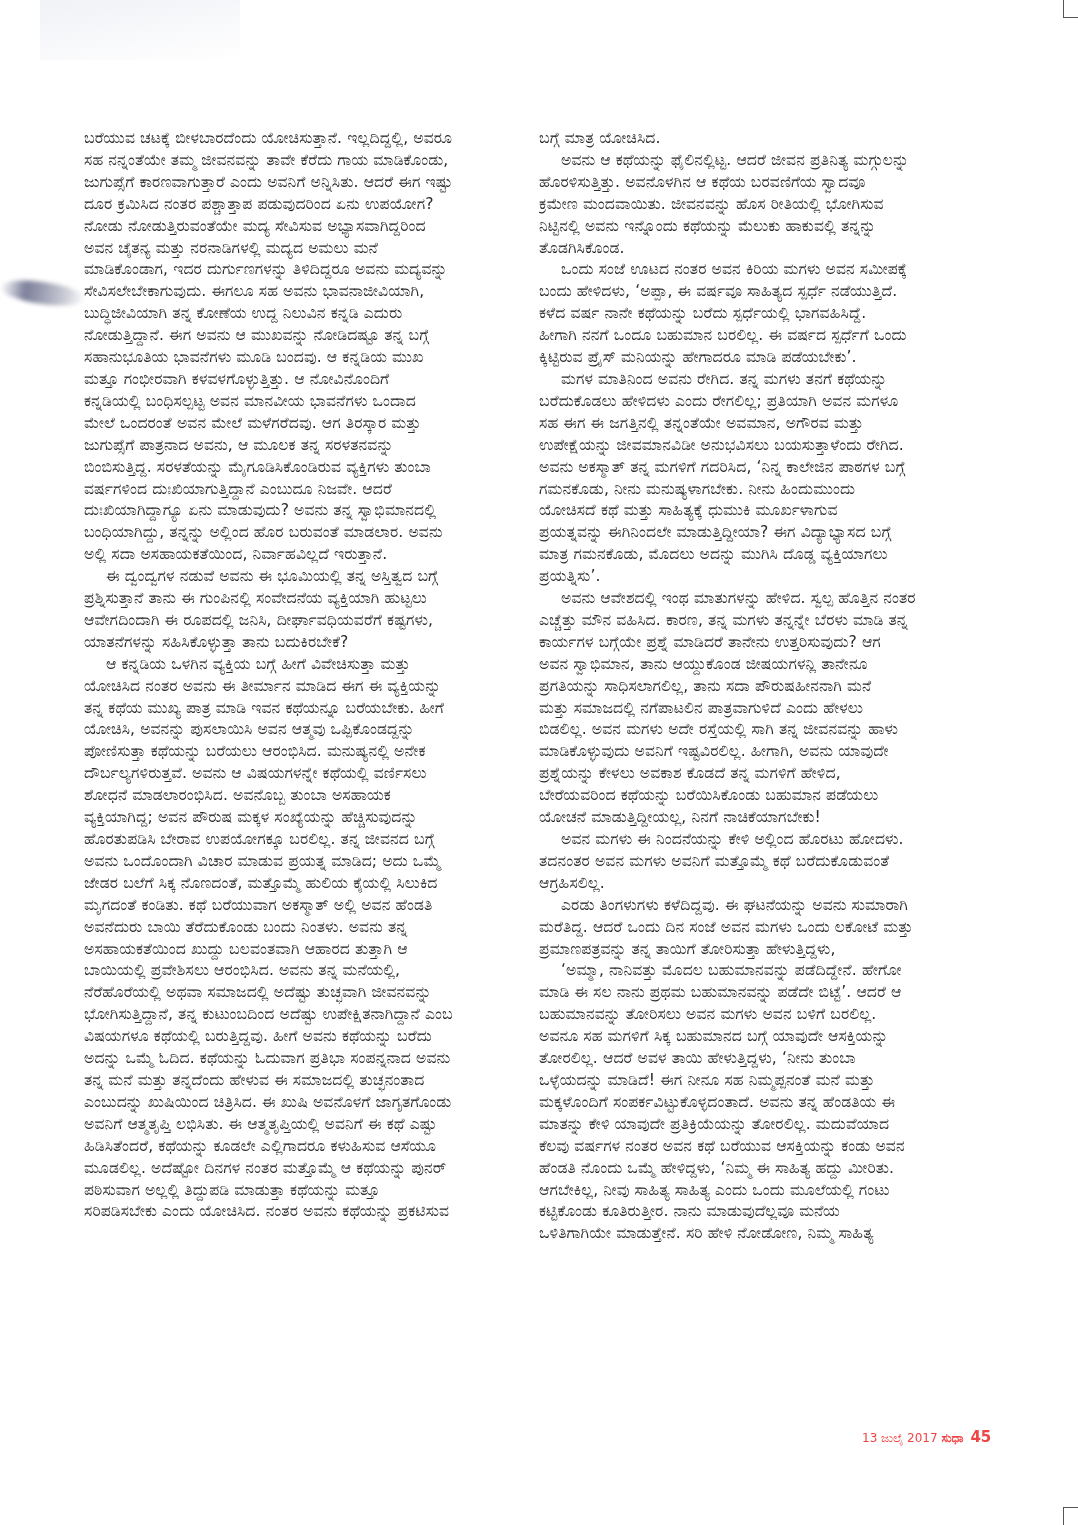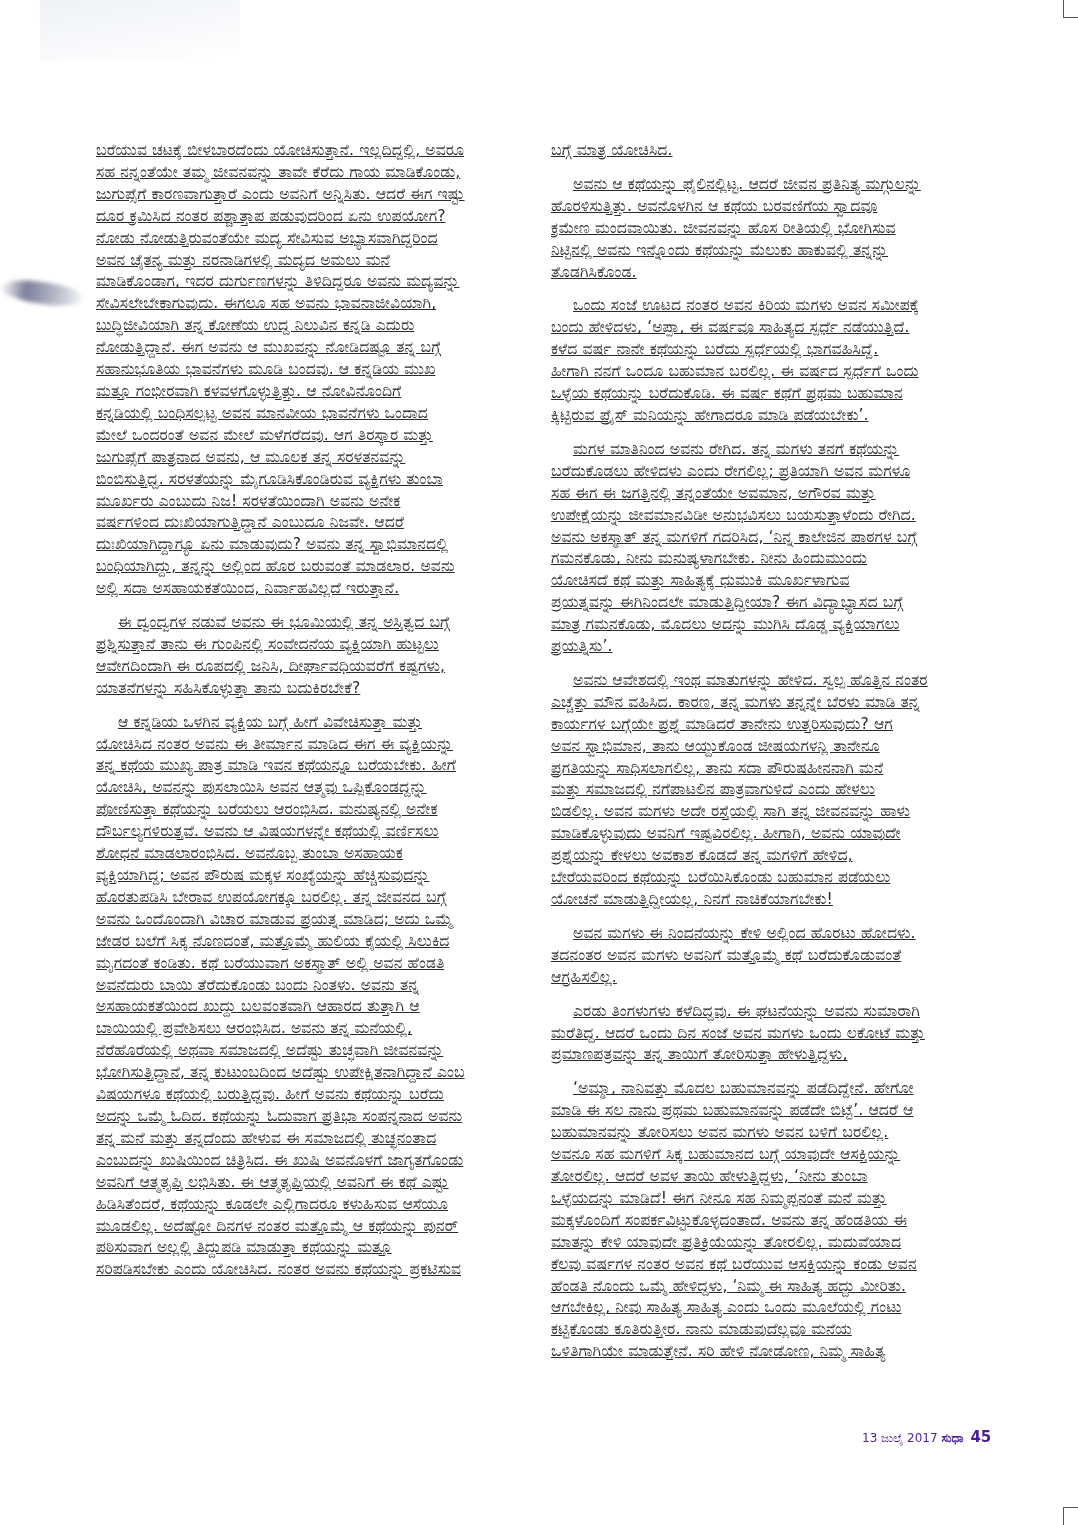--- a/index.html
+++ b/index.html
@@ -7,24 +7,24 @@
   .page { position:absolute; left:0; top:0; width:1078px; height:1525px; background:#ffffff; }
   .crop-mark-top { position:absolute; right:0; top:0; width:14px; height:17px; border-left:1px solid #555; border-bottom:1px solid #555; }
   .crop-mark-bottom { position:absolute; right:0; bottom:0; width:14px; height:17px; border-left:1px solid #555; border-top:1px solid #555; }
   .smudge { position:absolute; left:0; top:282px; width:85px; height:22px; transform:rotate(8deg);
     background:linear-gradient(90deg, rgba(90,95,130,0.0) 0%, rgba(80,85,120,0.75) 30%, rgba(120,125,150,0.35) 80%, rgba(200,200,210,0) 100%);
     border-radius:50%; filter:blur(2px); }
   .fold { position:absolute; left:40px; top:0; width:200px; height:60px; background:linear-gradient(170deg, rgba(230,233,240,0.6), rgba(255,255,255,0)); }
   .column { position:absolute; top:128px; width:445px; font-size:15.6px; line-height:21.9px; letter-spacing:0.1px; }
   .col-left { left:84px; }
   .col-right { left:539px; }
-  .para { margin:12px; text-align:justify;text-decoration:underline; }
+  .para { margin:0; text-align:justify; }
   .para.indent { text-indent:22px; }
   .line { display:block; white-space:nowrap; overflow:hidden; }
-  .footer { position:absolute; left:862px; top:1428px; font-size:12px; color:#4c1d95; white-space:nowrap; }
+  .footer { position:absolute; left:862px; top:1428px; font-size:12px; color:#ef4444; white-space:nowrap; }
   .footer .date { font-size:12px; }
   .footer .mag { font-weight:bold; font-size:12px; }
   .footer .pno { font-weight:bold; font-size:15px; margin-left:3px; }
 </style>
 </head>
 <body>
 
 <div class="page">
   <div class="crop-mark-top"></div>
   <div class="crop-mark-bottom"></div>
@@ -42,21 +42,20 @@
         <span class="line">ಮಾಡಿಕೊಂಡಾಗ, ಇದರ ದುರ್ಗುಣಗಳನ್ನು ತಿಳಿದಿದ್ದರೂ ಅವನು ಮದ್ಯವನ್ನು</span>
         <span class="line">ಸೇವಿಸಲೇಬೇಕಾಗುವುದು. ಈಗಲೂ ಸಹ ಅವನು ಭಾವನಾಜೀವಿಯಾಗಿ,</span>
         <span class="line">ಬುದ್ಧಿಜೀವಿಯಾಗಿ ತನ್ನ ಕೋಣೆಯ ಉದ್ದ ನಿಲುವಿನ ಕನ್ನಡಿ ಎದುರು</span>
         <span class="line">ನೋಡುತ್ತಿದ್ದಾನೆ. ಈಗ ಅವನು ಆ ಮುಖವನ್ನು ನೋಡಿದಷ್ಟೂ ತನ್ನ ಬಗ್ಗೆ</span>
         <span class="line">ಸಹಾನುಭೂತಿಯ ಭಾವನೆಗಳು ಮೂಡಿ ಬಂದವು. ಆ ಕನ್ನಡಿಯ ಮುಖ</span>
         <span class="line">ಮತ್ತೂ ಗಂಭೀರವಾಗಿ ಕಳವಳಗೊಳ್ಳುತ್ತಿತ್ತು. ಆ ನೋವಿನೊಂದಿಗೆ</span>
         <span class="line">ಕನ್ನಡಿಯಲ್ಲಿ ಬಂಧಿಸಲ್ಪಟ್ಟ ಅವನ ಮಾನವೀಯ ಭಾವನೆಗಳು ಒಂದಾದ</span>
         <span class="line">ಮೇಲೆ ಒಂದರಂತೆ ಅವನ ಮೇಲೆ ಮಳೆಗರೆದವು. ಆಗ ತಿರಸ್ಕಾರ ಮತ್ತು</span>
         <span class="line">ಜುಗುಪ್ಸೆಗೆ ಪಾತ್ರನಾದ ಅವನು, ಆ ಮೂಲಕ ತನ್ನ ಸರಳತನವನ್ನು</span>
         <span class="line">ಬಿಂಬಿಸುತ್ತಿದ್ದ. ಸರಳತೆಯನ್ನು ಮೈಗೂಡಿಸಿಕೊಂಡಿರುವ ವ್ಯಕ್ತಿಗಳು ತುಂಬಾ</span>
-        <span class="line">ಮೂರ್ಖರು ಎಂಬುದು ನಿಜ! ಸರಳತೆಯಿಂದಾಗಿ ಅವನು ಅನೇಕ</span>
         <span class="line">ವರ್ಷಗಳಿಂದ ದುಃಖಿಯಾಗುತ್ತಿದ್ದಾನೆ ಎಂಬುದೂ ನಿಜವೇ. ಆದರೆ</span>
         <span class="line">ದುಃಖಿಯಾಗಿದ್ದಾಗ್ಯೂ ಏನು ಮಾಡುವುದು? ಅವನು ತನ್ನ ಸ್ವಾಭಿಮಾನದಲ್ಲಿ</span>
         <span class="line">ಬಂಧಿಯಾಗಿದ್ದು, ತನ್ನನ್ನು ಅಲ್ಲಿಂದ ಹೊರ ಬರುವಂತೆ ಮಾಡಲಾರ. ಅವನು</span>
         <span class="line">ಅಲ್ಲಿ ಸದಾ ಅಸಹಾಯಕತೆಯಿಂದ, ನಿರ್ವಾಹವಿಲ್ಲದೆ ಇರುತ್ತಾನೆ.</span>
       </div>
       <div class="para indent" style="text-indent: 0px;">
         <span class="line" style="padding-left: 22px;">ಈ ದ್ವಂದ್ವಗಳ ನಡುವೆ ಅವನು ಈ ಭೂಮಿಯಲ್ಲಿ ತನ್ನ ಅಸ್ತಿತ್ವದ ಬಗ್ಗೆ</span>
         <span class="line">ಪ್ರಶ್ನಿಸುತ್ತಾನೆ ತಾನು ಈ ಗುಂಪಿನಲ್ಲಿ ಸಂವೇದನೆಯ ವ್ಯಕ್ತಿಯಾಗಿ ಹುಟ್ಟಲು</span>
         <span class="line">ಆವೇಗದಿಂದಾಗಿ ಈ ರೂಪದಲ್ಲಿ ಜನಿಸಿ, ದೀರ್ಘಾವಧಿಯವರೆಗೆ ಕಷ್ಟಗಳು,</span>
         <span class="line">ಯಾತನೆಗಳನ್ನು ಸಹಿಸಿಕೊಳ್ಳುತ್ತಾ ತಾನು ಬದುಕಿರಬೇಕೆ?</span>
@@ -99,21 +98,20 @@
         <span class="line">ಹೊರಳಿಸುತ್ತಿತ್ತು. ಅವನೊಳಗಿನ ಆ ಕಥೆಯ ಬರವಣಿಗೆಯ ಸ್ವಾದವೂ</span>
         <span class="line">ಕ್ರಮೇಣ ಮಂದವಾಯಿತು. ಜೀವನವನ್ನು ಹೊಸ ರೀತಿಯಲ್ಲಿ ಭೋಗಿಸುವ</span>
         <span class="line">ನಿಟ್ಟಿನಲ್ಲಿ ಅವನು ಇನ್ನೊಂದು ಕಥೆಯನ್ನು ಮೆಲುಕು ಹಾಕುವಲ್ಲಿ ತನ್ನನ್ನು</span>
         <span class="line">ತೊಡಗಿಸಿಕೊಂಡ.</span>
       </div>
       <div class="para indent" style="text-indent: 0px;">
         <span class="line" style="padding-left: 22px;">ಒಂದು ಸಂಜೆ ಊಟದ ನಂತರ ಅವನ ಕಿರಿಯ ಮಗಳು ಅವನ ಸಮೀಪಕ್ಕೆ</span>
         <span class="line">ಬಂದು ಹೇಳಿದಳು, ‘ಅಪ್ಪಾ, ಈ ವರ್ಷವೂ ಸಾಹಿತ್ಯದ ಸ್ಪರ್ಧೆ ನಡೆಯುತ್ತಿದೆ.</span>
         <span class="line">ಕಳೆದ ವರ್ಷ ನಾನೇ ಕಥೆಯನ್ನು ಬರೆದು ಸ್ಪರ್ಧೆಯಲ್ಲಿ ಭಾಗವಹಿಸಿದ್ದೆ.</span>
         <span class="line">ಹೀಗಾಗಿ ನನಗೆ ಒಂದೂ ಬಹುಮಾನ ಬರಲಿಲ್ಲ. ಈ ವರ್ಷದ ಸ್ಪರ್ಧೆಗೆ ಒಂದು</span>
-        <span class="line">ಒಳ್ಳೆಯ ಕಥೆಯನ್ನು ಬರೆದುಕೊಡಿ. ಈ ವರ್ಷ ಕಥೆಗೆ ಪ್ರಥಮ ಬಹುಮಾನ</span>
         <span class="line">ಕ್ಕಿಟ್ಟಿರುವ ಪ್ರೈಸ್ ಮನಿಯನ್ನು ಹೇಗಾದರೂ ಮಾಡಿ ಪಡೆಯಬೇಕು’.</span>
       </div>
       <div class="para indent" style="text-indent: 0px;">
         <span class="line" style="padding-left: 22px;">ಮಗಳ ಮಾತಿನಿಂದ ಅವನು ರೇಗಿದ. ತನ್ನ ಮಗಳು ತನಗೆ ಕಥೆಯನ್ನು</span>
         <span class="line">ಬರೆದುಕೊಡಲು ಹೇಳಿದಳು ಎಂದು ರೇಗಲಿಲ್ಲ; ಪ್ರತಿಯಾಗಿ ಅವನ ಮಗಳೂ</span>
         <span class="line">ಸಹ ಈಗ ಈ ಜಗತ್ತಿನಲ್ಲಿ ತನ್ನಂತೆಯೇ ಅವಮಾನ, ಅಗೌರವ ಮತ್ತು</span>
         <span class="line">ಉಪೇಕ್ಷೆಯನ್ನು ಜೀವಮಾನವಿಡೀ ಅನುಭವಿಸಲು ಬಯಸುತ್ತಾಳೆಂದು ರೇಗಿದ.</span>
         <span class="line">ಅವನು ಅಕಸ್ಮಾತ್ ತನ್ನ ಮಗಳಿಗೆ ಗದರಿಸಿದ, ‘ನಿನ್ನ ಕಾಲೇಜಿನ ಪಾಠಗಳ ಬಗ್ಗೆ</span>
         <span class="line">ಗಮನಕೊಡು, ನೀನು ಮನುಷ್ಯಳಾಗಬೇಕು. ನೀನು ಹಿಂದುಮುಂದು</span>
         <span class="line">ಯೋಚಿಸದೆ ಕಥೆ ಮತ್ತು ಸಾಹಿತ್ಯಕ್ಕೆ ಧುಮುಕಿ ಮೂರ್ಖಳಾಗುವ</span>

